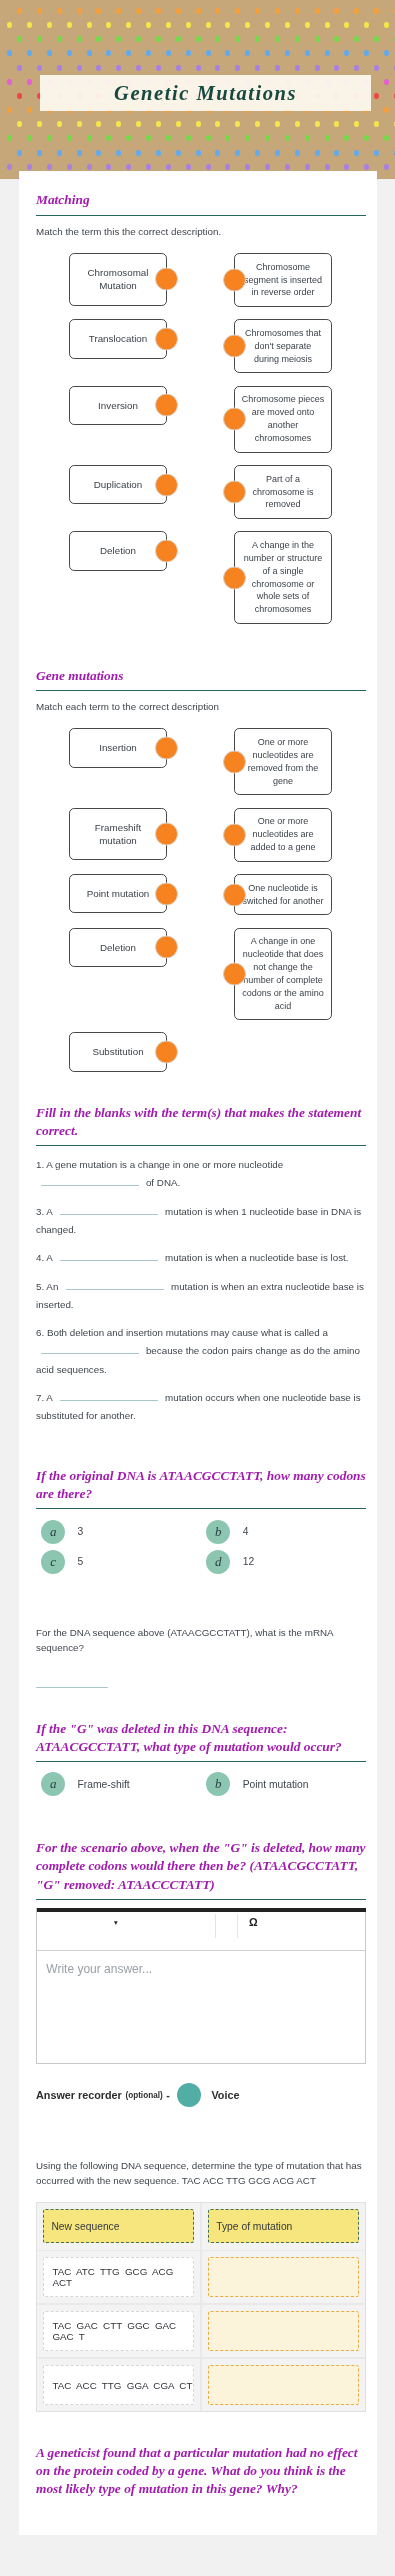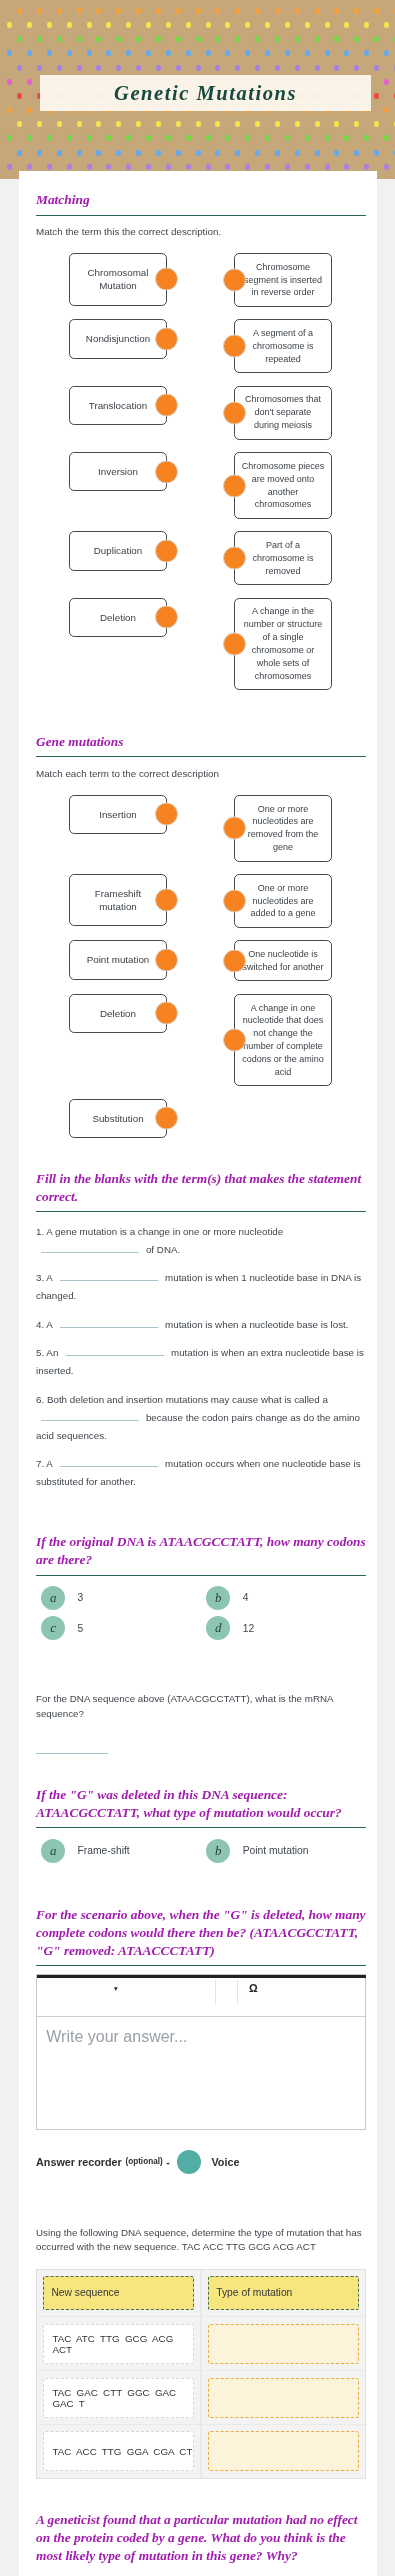--- a/index.html
+++ b/index.html
@@ -44,21 +44,21 @@
 
   
   .editor{margin-top:8.2px;border:0.5px solid #c8c8c8;background:#fff;}
   .ed-topbar{height:3.1px;background:#222222;margin:-0.5px -0.5px 0 -0.5px;}
   .ed-toolbar{position:relative;height:38px;border-bottom:0.5px solid #cfcfcf;}
   .ed-caret{position:absolute;left:77px;top:6.2px;font-size:7.2px;color:#1f1f1f;cursor:pointer;}
   .ed-div{position:absolute;top:2.1px;height:24px;width:0.5px;background:#e4e4e4;}
   .ed-div.d1{left:178px;}
   .ed-div.d2{left:200px;}
   .ed-omega{position:absolute;left:212px;top:4.1px;font-size:10.8px;font-weight:bold;color:#1f1f1f;cursor:pointer;}
-  .ed-body{height:112px;padding:11.3px 9.3px;font-size:16px;color:#9aa0a6;box-sizing:border-box;}
+  .ed-body{height:112px;padding:11.3px 9.3px;font-size:12px;color:#9aa0a6;box-sizing:border-box;}
 
   
   .recorder{display:flex;align-items:center;margin-top:19.6px;}
   .rec-label{font-size:10.8px;font-weight:bold;color:#2e2e2e;}
   .rec-opt{font-size:8.2px;font-weight:bold;color:#2e2e2e;margin-left:3.6px;}
   .rec-dash{font-size:10.8px;font-weight:bold;color:#2e2e2e;margin-left:3.6px;}
   .rec-circle{width:24px;height:24px;border-radius:50%;background:#52aea5;margin:0 10.3px 0 7.2px;flex:0 0 auto;cursor:pointer;}
   .rec-voice{font-size:10.8px;font-weight:bold;color:#2e2e2e;}
 
   
@@ -350,30 +350,20 @@
     <div class="term-box">
       <span>Chromosomal Mutation</span>
       <span class="knob right"></span>
     </div>
     <div class="desc-box">
       <span>Chromosome segment is inserted in reverse order</span>
       <span class="knob left"></span>
     </div>
   </div>
 
-  <div class="match-row">
-    <div class="term-box">
-      <span>Nondisjunction</span>
-      <span class="knob right"></span>
-    </div>
-    <div class="desc-box">
-      <span>A segment of a chromosome is repeated</span>
-      <span class="knob left"></span>
-    </div>
-  </div>
 
   <div class="match-row">
     <div class="term-box">
       <span>Translocation</span>
       <span class="knob right"></span>
     </div>
     <div class="desc-box">
       <span>Chromosomes that don't separate during meiosis</span>
       <span class="knob left"></span>
     </div>

